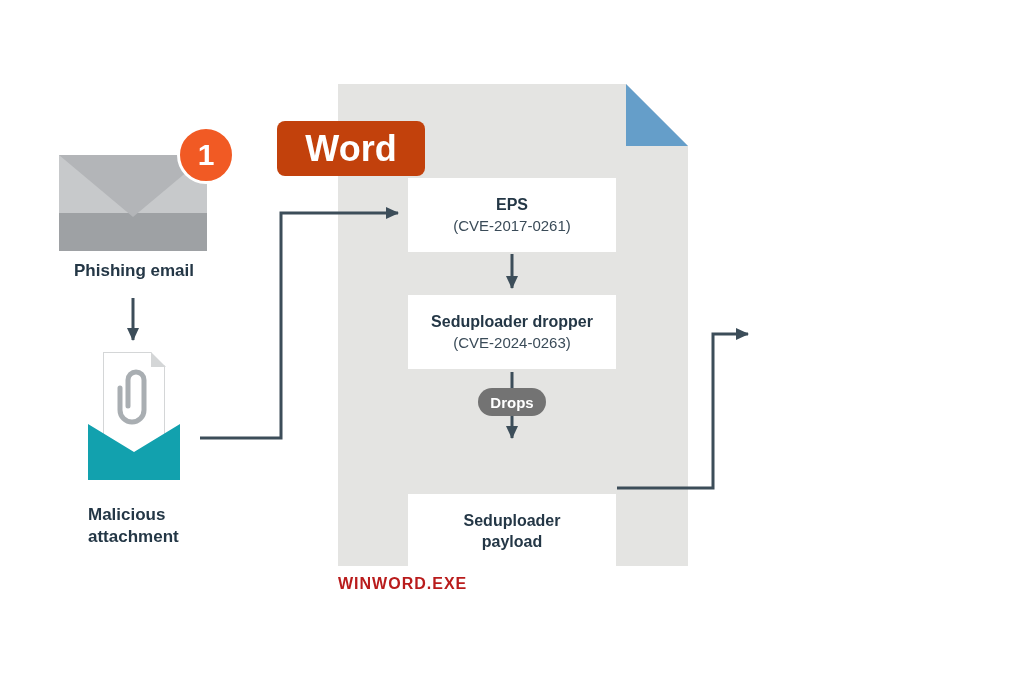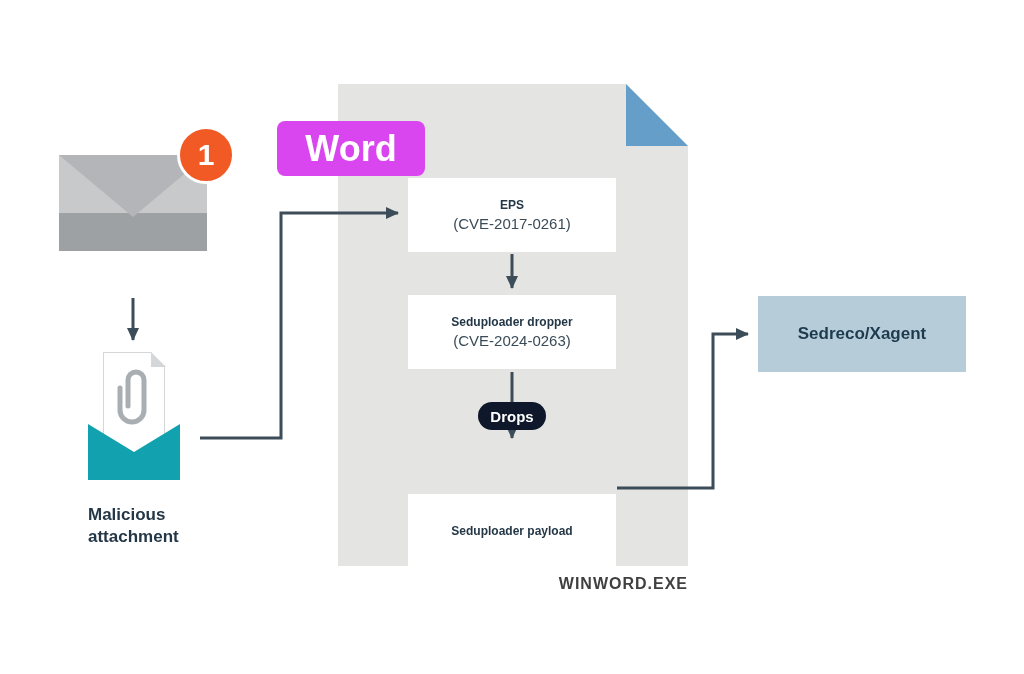--- a/index.html
+++ b/index.html
@@ -115,69 +115,68 @@
     left: 626px; top: 84px;
     width: 62px; height: 62px;
     background: #659ec9;
     clip-path: polygon(0 0, 100% 100%, 0 100%);
     z-index: 2;
   }
   .word-tag {
     position: absolute;
     left: 277px; top: 121px;
     width: 148px; height: 55px;
-    background: #d946ef;
+    background: #c2410c;
     border-radius: 8px;
     color: #ffffff;
     font-size: 36px;
     font-weight: bold;
     display: flex; align-items: center; justify-content: center;
     z-index: 5;
   }
   .winword-label {
     position: absolute;
     left: 338px; top: 575px;
     width: 350px;
-    text-align: right;
+    text-align: left;
     font-size: 16px;
     font-weight: bold;
     letter-spacing: 1px;
-    color: #404040;
+    color: #b91c1c;
     z-index: 2;
   }
 
   
   .node {
     position: absolute;
     width: 208px; height: 74px;
     background: #ffffff;
     display: flex; flex-direction: column;
     align-items: center; justify-content: center;
     text-align: center;
     z-index: 2;
   }
-  .node .node-title { font-size: 12px; font-weight: bold; color: #243746; }
+  .node .node-title { font-size: 16px; font-weight: bold; color: #243746; }
   .node .node-sub { font-size: 15px; font-weight: normal; color: #3a4b58; margin-top: 3px; text-align: right; }
   .node-eps     { left: 408px; top: 178px; }
   .node-dropper { left: 408px; top: 295px; }
   .node-payload { left: 408px; top: 446px; margin-top: 48px; }
   .node-payload .node-title { width: 130px; line-height: 21px; }
 
   .drops-pill {
     position: absolute;
     left: 478px; top: 388px;
     width: 68px; height: 28px;
-    background: #0f172a;
+    background: #737373;
     border-radius: 14px;
     color: #ffffff;
     font-size: 15px;
     font-weight: bold;
     display: flex; align-items: center; justify-content: center;
     z-index: 4;
-    margin-top: 14px;
   }
 
   
   .sedreco-box {
     position: absolute;
     left: 758px; top: 296px;
     width: 208px; height: 76px;
     background: #b7ccd9;
     color: #1e3a4f;
     font-size: 17px;
@@ -207,20 +206,21 @@
   </svg>
 
   <div class="envelope-icon">
     <svg viewBox="0 0 148 96" width="148" height="96" xmlns="http://www.w3.org/2000/svg">
       <rect x="0" y="0" width="148" height="96" fill="#c7c9cb"></rect>
       <rect x="0" y="58" width="148" height="38" fill="#9ea1a4"></rect>
       <polygon points="0,0 148,0 74,62" fill="#b3b5b8"></polygon>
     </svg>
   </div>
   <div class="step-badge">1</div>
+  <div class="phish-label">Phishing email</div>
 
   <div class="attach-group">
     <div class="attach-doc"></div>
     <div class="attach-doc-fold"></div>
     <svg class="paperclip" viewBox="0 0 36 62" xmlns="http://www.w3.org/2000/svg">
       <path d="M12 42 V16 a8 8 0 0 1 16 0 V46 a12 12 0 0 1 -24 0 V24" fill="none" stroke="#a9aeb2" stroke-width="5" stroke-linecap="round"></path>
     </svg>
     <div class="attach-pocket"></div>
   </div>
   <div class="attach-label">Malicious attachment</div>
@@ -240,15 +240,14 @@
   </div>
 
   <div class="drops-pill">Drops</div>
 
   <div class="node node-payload">
     <div class="node-title">Seduploader payload</div>
   </div>
 
   <div class="winword-label">WINWORD.EXE</div>
 
-  <div class="sedreco-box">Sedreco/Xagent</div>
 
 </div>
 
 </body></html>

